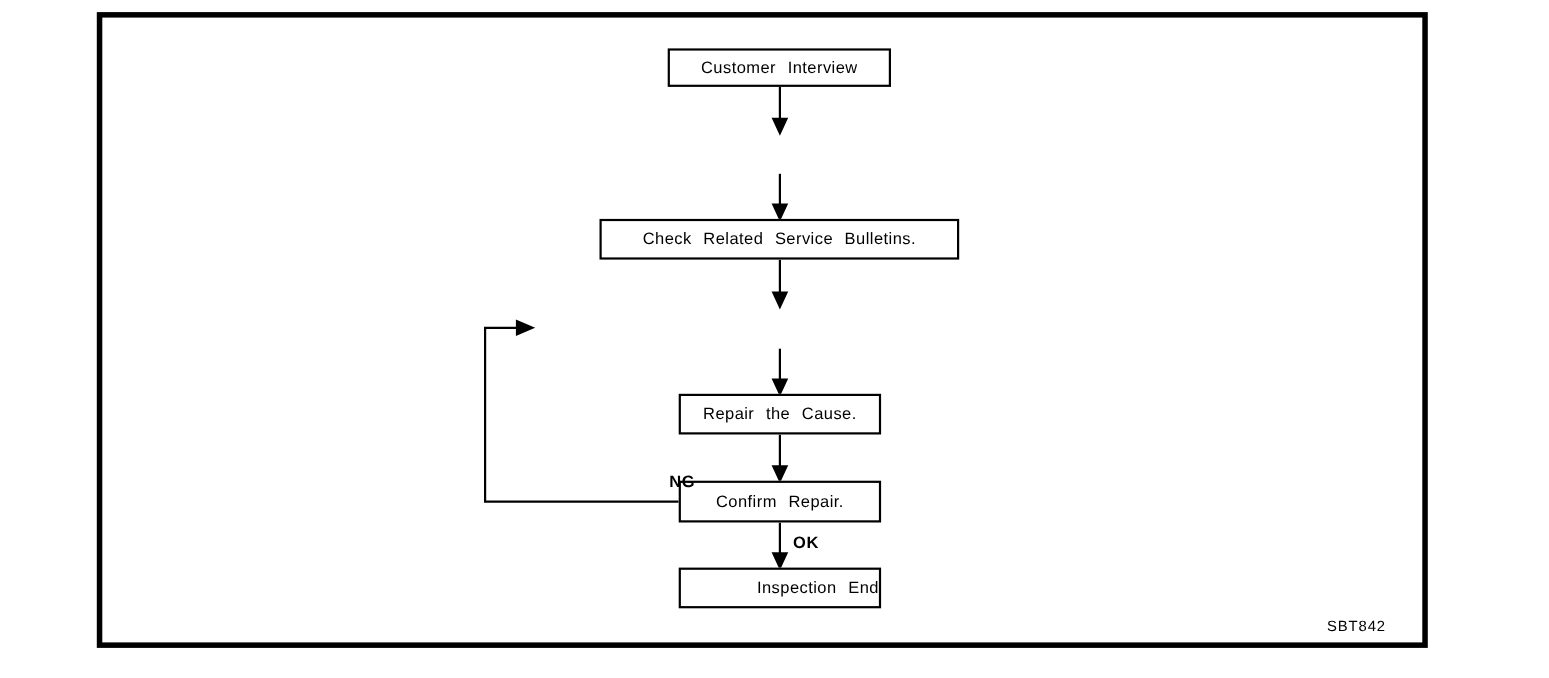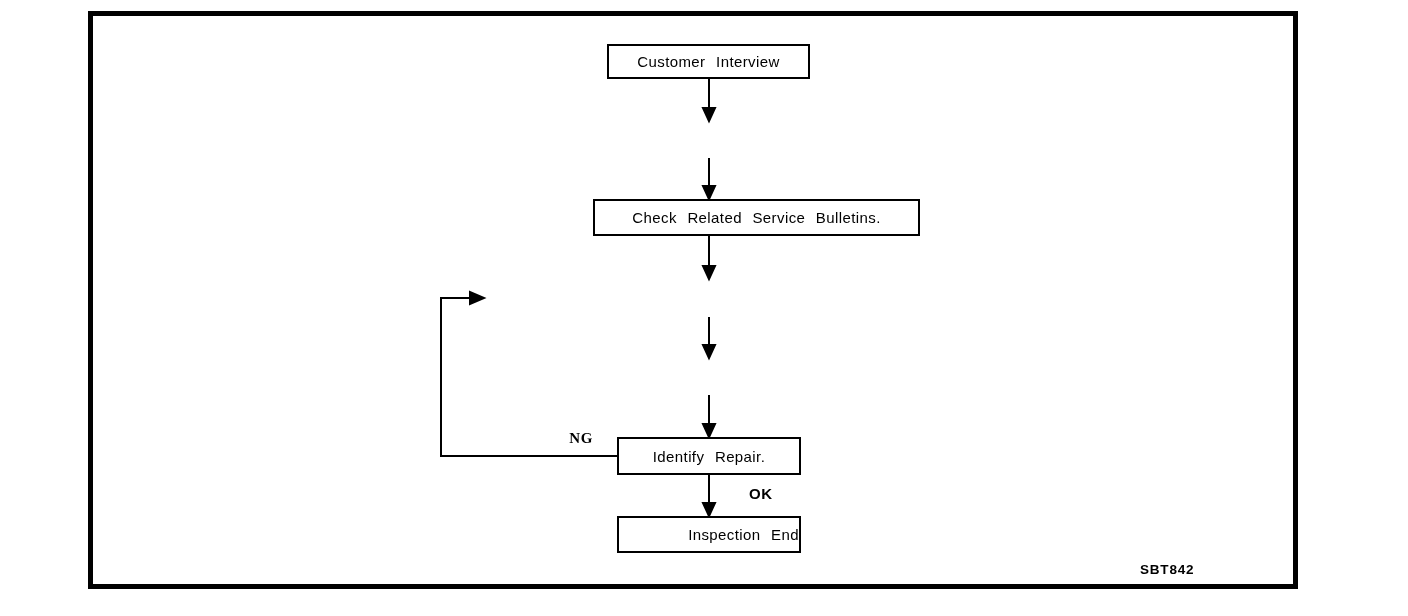--- a/index.html
+++ b/index.html
@@ -40,41 +40,41 @@
     display: flex;
     align-items: center;
     justify-content: center;
     font-size: 15px;
     letter-spacing: 0.4px;
     word-spacing: 6px;
     white-space: nowrap;
   }
   .node-1 { left: 607px; top: 44px;  width: 203px; height: 35px; }
   .node-2 { left: 528px; top: 121px; width: 360px; height: 37px; }
-  .node-3 { left: 545px; top: 199px; width: 327px; height: 37px; margin-left: 48px; }
+  .node-3 { left: 545px; top: 199px; width: 327px; height: 37px; }
   .node-4 { left: 485px; top: 279px; width: 447px; height: 38px; }
   .node-5 { left: 617px; top: 358px; width: 184px; height: 37px; }
   .node-6 { left: 617px; top: 437px; width: 184px; height: 38px; }
   .node-7 { left: 617px; top: 516px; width: 184px; height: 37px; justify-content: flex-end; }
   .edge-label {
     position: absolute;
     font-size: 15px;
     font-weight: bold;
     letter-spacing: 0.6px;
   }
-  .edge-label-ng { left: 541px; top: 430px; width: 52px; text-align: right; font-family: Liberation Serif, serif; }
-  .edge-label-ok { left: 721px; top: 485px; margin-left: 28px; }
+  .edge-label-ng { left: 580px; top: 430px; width: 52px; text-align: right; }
+  .edge-label-ok { left: 721px; top: 485px; }
   .figure-code {
     position: absolute;
     left: 1140px;
     top: 562px;
     width: 120px;
-    text-align: left;
+    text-align: right;
     font-size: 13.5px;
-    font-weight: bold;
+    font-weight: normal;
     letter-spacing: 0.8px;
   }
 </style>
 </head>
 <body>
 
 <div class="canvas">
 
   <div class="frame"></div>
 
@@ -103,22 +103,25 @@
       <polygon points="470,292 470,304 484,298"></polygon>
     </g>
   </svg>
 
   <div class="node node-1">
     <span>Customer Interview</span>
   </div>
   <div class="node node-3">
     <span>Check Related Service Bulletins.</span>
   </div>
+  <div class="node node-5">
+    <span>Repair the Cause.</span>
+  </div>
   <div class="node node-6">
-    <span>Identify Repair.</span>
+    <span>Confirm Repair.</span>
   </div>
   <div class="node node-7">
     <span>Inspection End</span>
   </div>
 
   <div class="edge-label edge-label-ng">NG</div>
   <div class="edge-label edge-label-ok">OK</div>
 
   <div class="figure-code">SBT842</div>
 

